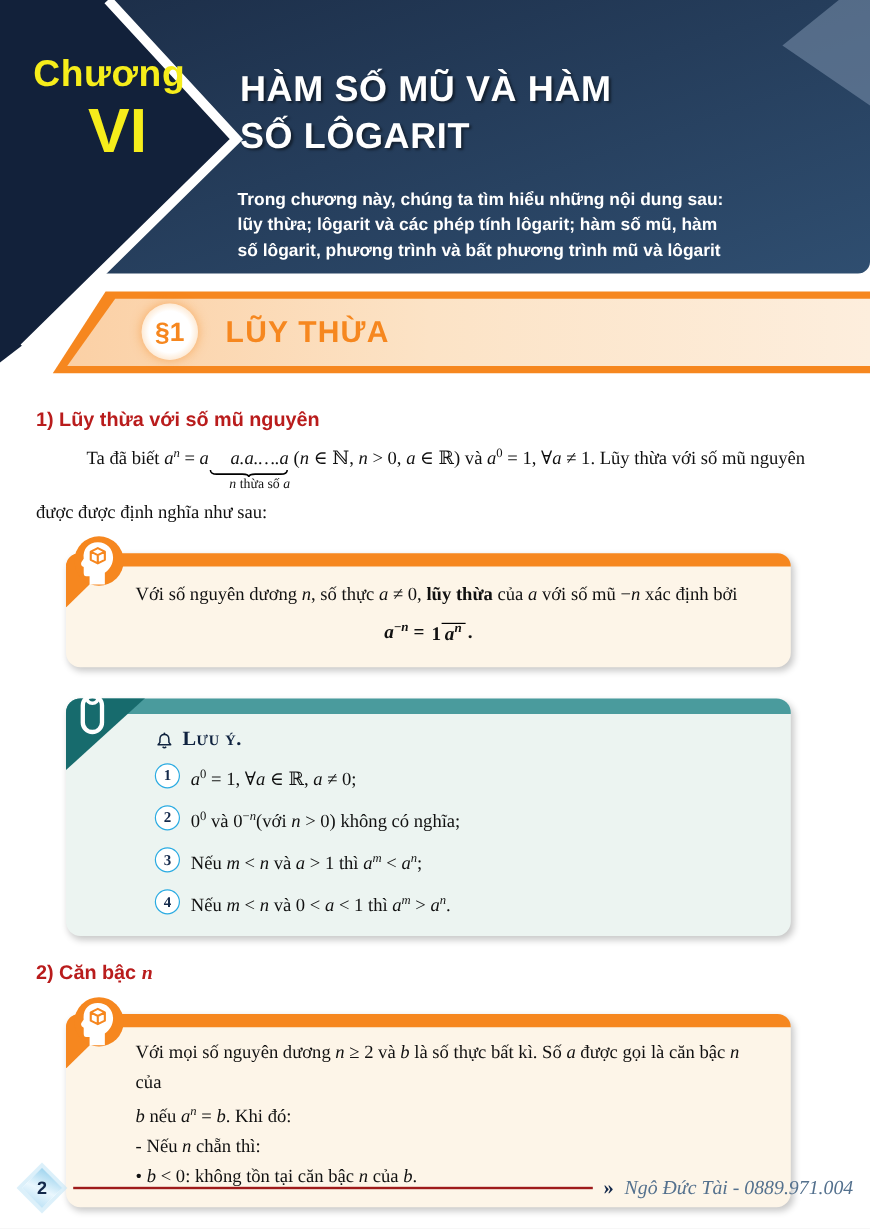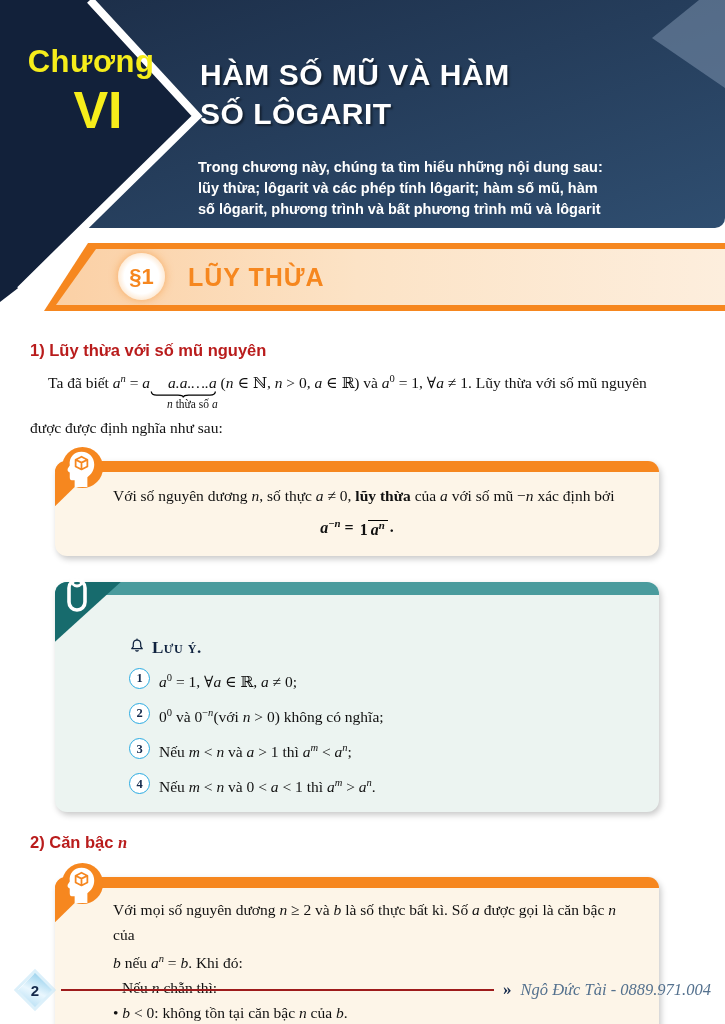--- a/index.html
+++ b/index.html
@@ -25,21 +25,21 @@
                  font:800 22px "Liberation Sans",sans-serif;color:#f6871f;}
   .banner-title{position:absolute;left:188px;top:263px;
                 font:800 25px "Liberation Sans",sans-serif;color:#f6871f;letter-spacing:1px;}
   
   main{padding:0 30px;}
   .theory-h{margin:17px 0 0;font:800 21px "Liberation Sans",sans-serif;color:#f5821f;letter-spacing:.3px;}
   .sub-h{margin:21px 0 0;font:700 16.5px "Liberation Sans",sans-serif;color:#b91c1c;}
   .sub-h i{font-family:"Liberation Serif",serif;font-weight:600;}
   sup{font-size:68%;}
   .para{margin-top:13px;font-size:15.5px;}
-  .p-line1{white-space:nowrap;text-indent:18px;}
+  .p-line1{white-space:nowrap;text-indent:18px;text-align:center;}
   .p-line2{margin-top:27px;}
   .ubrace{position:relative;display:inline-block;}
   .ub-brace{position:absolute;left:0;top:calc(100% - 1px);width:100%;height:7px;}
   .ub-label{position:absolute;top:calc(100% + 6px);left:50%;transform:translateX(-50%);
             font-size:11.5px;white-space:nowrap;}
   
   .callout{position:relative;margin:24px 0 0 25px;width:604px;background:#fdf5e8;
            border-radius:12px;box-shadow:2px 3px 6px rgba(0,0,0,.22);}
   .callout .bar{position:absolute;top:0;left:0;right:0;height:11px;background:#f6871f;
                 border-radius:12px 12px 0 0;}
@@ -53,21 +53,21 @@
   .co-lines{padding:21px 18px 13px 58px;font-size:15.5px;line-height:24.5px;}
   
   .note{position:relative;margin:26px 0 0 25px;width:604px;background:#ecf4f1;
         border-radius:12px;box-shadow:2px 3px 6px rgba(0,0,0,.22);}
   .note .bar{position:absolute;top:0;left:0;right:0;height:13px;background:#4a9b9d;
              border-radius:12px 12px 0 0;}
   .note .corner{position:absolute;top:0;left:0;width:66px;height:60px;background:#176b6d;
                 clip-path:polygon(0 0,100% 0,0 100%);border-top-left-radius:12px;}
   .clip-icon{position:absolute;left:9px;top:-14px;width:26px;height:46px;}
   .note-body{padding:24px 18px 14px 74px;font-size:15.5px;}
-  .note-label-row{display:flex;align-items:flex-start;gap:7px;margin-top:32px;}
+  .note-label-row{display:flex;align-items:flex-end;gap:7px;}
   .note-label{font-weight:700;font-variant:small-caps;font-size:17px;color:#0f223f;letter-spacing:.5px;}
   .note-item{display:flex;align-items:flex-start;gap:9px;margin-top:9px;line-height:22px;}
   .cnum{flex:none;margin-top:1px;width:19px;height:19px;border:1.6px solid #2aabe2;border-radius:50%;
         display:inline-flex;align-items:center;justify-content:center;
         font-weight:700;font-size:12.5px;color:#14294b;background:#fff;}
   
   footer{position:absolute;left:18px;right:14px;bottom:17px;display:flex;align-items:center;gap:9px;}
   .pgdiamond{position:relative;flex:none;width:34px;height:34px;}
   .pgdiamond::before{content:"";position:absolute;inset:5px;transform:rotate(45deg);
         background:linear-gradient(160deg,#9fd4ee,#eaf7fe 55%,#bfe3f6);

